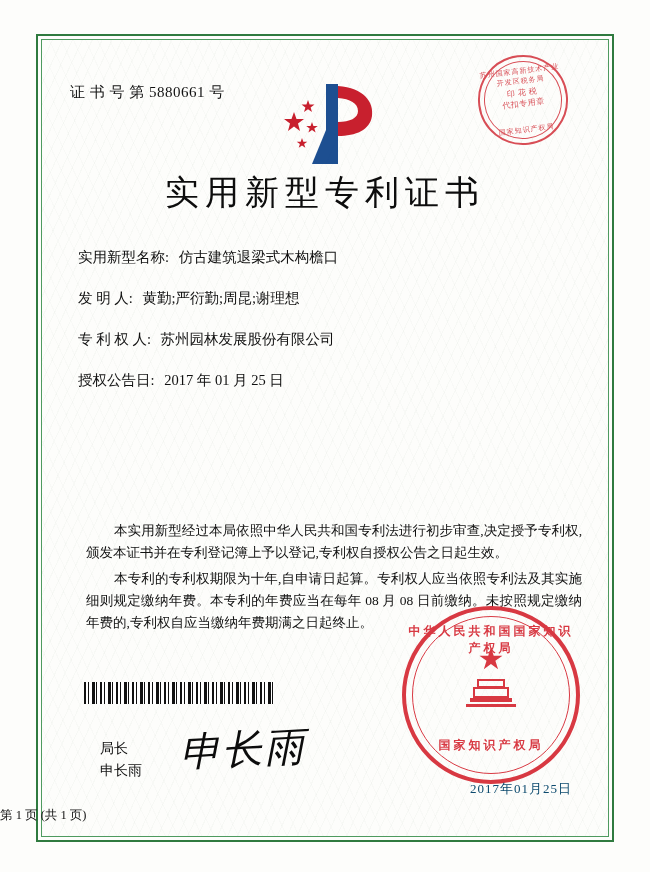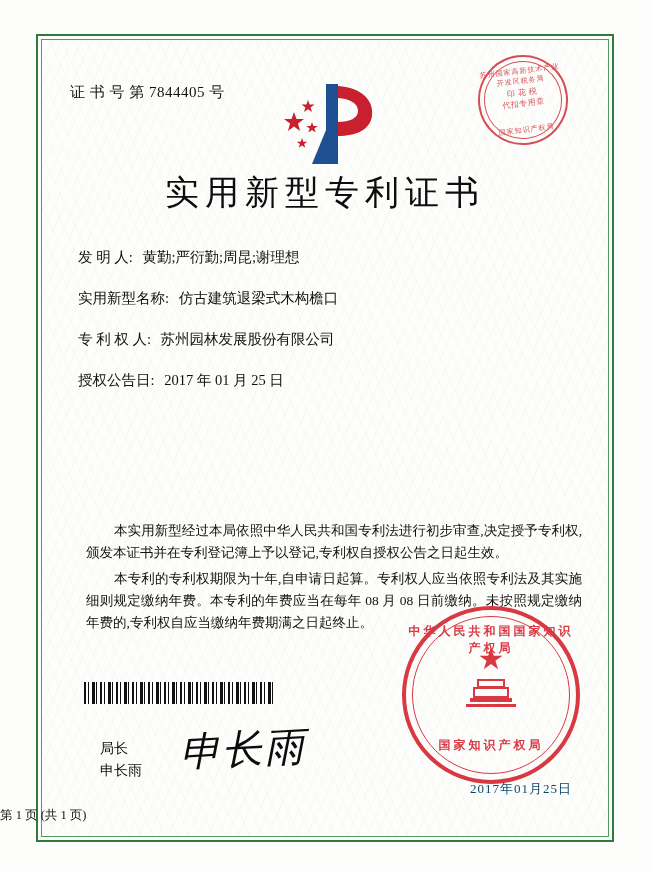--- a/index.html
+++ b/index.html
@@ -278,21 +278,21 @@
 <div class="page">
 
   <div class="border-outer"></div>
   <div class="border-inner"></div>
   <div class="corner tl"></div>
   <div class="corner tr"></div>
   <div class="corner bl"></div>
   <div class="corner br"></div>
   <div class="watermark"></div>
 
-  <div class="cert-no">证 书 号 第 7844405 号</div>
+  <div class="cert-no">证 书 号 第 5880661 号</div>
 
   <div class="logo">
     <svg width="116" height="92" viewBox="0 0 116 92">
       <path d="M58 6 L58 86 L70 86 L70 6 Z" fill="#1d4f91"></path>
       <path d="M70 8 C96 10 106 24 104 38 C102 52 88 58 70 58 L70 44 C82 44 90 40 90 33 C90 25 82 21 70 20 Z" fill="#c8202e"></path>
       <path d="M70 58 L58 86 L44 86 L58 52 Z" fill="#1d4f91"></path>
       <g fill="#c8202e">
         <polygon points="26,34 28.5,41 36,41 30,45.5 32,53 26,48.5 20,53 22,45.5 16,41 23.5,41"></polygon>
         <polygon points="40,22 41.6,26.6 46.5,26.6 42.6,29.5 44,34 40,31.2 36,34 37.4,29.5 33.5,26.6 38.4,26.6"></polygon>
         <polygon points="44,44 45.4,48 49.8,48 46.3,50.6 47.6,54.6 44,52.1 40.4,54.6 41.7,50.6 38.2,48 42.6,48"></polygon>
@@ -305,26 +305,26 @@
     <div class="ring"></div>
     <div class="arc-top">苏州国家高新技术产业开发区税务局</div>
     <div class="center-text">印 花 税<br>代扣专用章</div>
     <div class="arc-bottom">国家知识产权局</div>
   </div>
 
   <div class="main-title">实用新型专利证书</div>
 
   <div class="fields">
     <div class="field-row">
+      <span class="field-label">实用新型名称:</span>
+      <span class="field-value">仿古建筑退梁式木构檐口</span>
+    </div>
+    <div class="field-row">
       <span class="field-label">发  明  人:</span>
       <span class="field-value">黄勤;严衍勤;周昆;谢理想</span>
-    </div>
-    <div class="field-row">
-      <span class="field-label">实用新型名称:</span>
-      <span class="field-value">仿古建筑退梁式木构檐口</span>
     </div>
     <div class="field-row">
       <span class="field-label">专 利 权 人:</span>
       <span class="field-value">苏州园林发展股份有限公司</span>
     </div>
     <div class="field-row">
       <span class="field-label">授权公告日:</span>
       <span class="field-value">2017 年 01 月 25 日</span>
     </div>
   </div>

